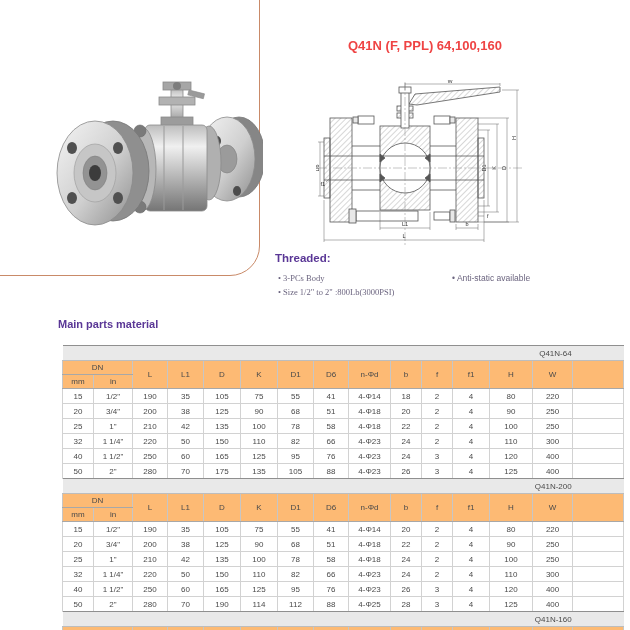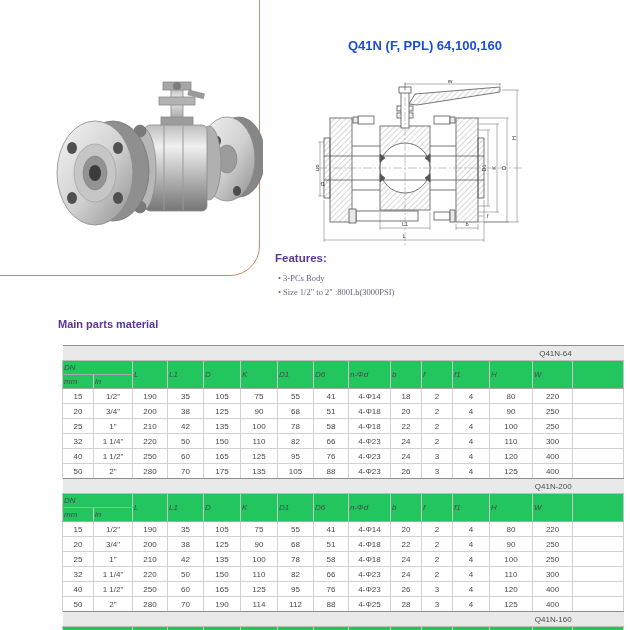--- a/index.html
+++ b/index.html
@@ -4,42 +4,42 @@
 <style>
   html,body{margin:0;padding:0;}
   body{width:630px;height:630px;position:relative;overflow:hidden;background:#fff;
        font-family:"Liberation Sans",sans-serif;}
   
   .photo-frame{position:absolute;left:-30px;top:-30px;width:288px;height:304px;
     border:1px solid #c98a68;border-radius:0 0 30px 0;background:#fff;}
   .photo-frame svg{position:absolute;left:72px;top:92px;}
   
   .drawing-title{position:absolute;left:348px;top:38px;width:270px;margin:0;
-    font-size:13px;font-weight:bold;color:#1d4ed8;}
+    font-size:13px;font-weight:bold;color:#ef4444;}
   .drawing{position:absolute;left:316px;top:80px;}
   
   .features-heading{position:absolute;left:275px;top:252px;margin:0;
     font-size:11.5px;font-weight:bold;color:#5a3796;}
   .features-col{position:absolute;top:272px;margin:0;padding:0;list-style:none;
     font-size:8.5px;color:#6b647f;line-height:13.5px;}
   .features-col.left{left:278px;width:170px;font-family:Liberation Serif, serif;}
   .features-col.right{left:452px;width:170px;}
   .features-col li::before{content:"• ";}
   
   .main-heading{position:absolute;left:58px;top:318px;margin:0;
     font-size:11px;font-weight:bold;color:#5a3796;}
   
   #tables{position:absolute;left:62px;top:345px;width:561px;}
   table.spec{border-collapse:collapse;table-layout:fixed;width:561px;
     font-size:8px;color:#4a4a4a;border-top:1px solid #8f8f8f;}
   table.spec + table.spec{margin-top:-1px;}
   tr.banner td{background:#e9e9e9;height:12px;text-align:right;
     border-bottom:1px solid #bdbdbd;font-size:8px;}
-  tr.hdr td{background:#22c55e;height:11px;
-    border:1px solid #c6c6c6;border-bottom-color:#a8a8a8;font-style:italic;}
+  tr.hdr td{background:#fdba74;height:11px;text-align:center;
+    border:1px solid #c6c6c6;border-bottom-color:#a8a8a8;}
   tr.data td{background:#fff;height:12px;text-align:center;border:1px solid #d2d2d2;}
   td.sp{background:#fff;border:none;}
   tr.banner td.sp{background:#e9e9e9;border:none;border-bottom:1px solid #bdbdbd;}
   svg text{font-family:"Liberation Sans",sans-serif;}
 </style>
 </head>
 <body>
 
 <div class="photo-frame">
   <svg width="220" height="190" viewBox="0 0 220 190">
@@ -190,26 +190,27 @@
     <text transform="rotate(-90 199.5 58)" x="199.5" y="58" text-anchor="middle">H</text>
     <text transform="rotate(-90 2.8 88)" x="2.8" y="88" text-anchor="middle">D6</text>
     <text x="9" y="106" text-anchor="end">f1</text>
     <text x="89" y="146" text-anchor="middle">L1</text>
     <text x="88" y="158" text-anchor="middle">L</text>
     <text x="151" y="146" text-anchor="middle">b</text>
     <text x="171" y="138">f</text>
   </g>
 </svg>
 
-<h3 class="features-heading">Features:</h3>
+<h3 class="features-heading">Threaded:</h3>
 <ul class="features-col left" id="features-left">
     <li>3-PCs Body</li>
     <li>Size 1/2" to 2" :800Lb(3000PSI)</li>
   </ul>
 <ul class="features-col right" id="features-right">
+    <li>Anti-static available</li>
   </ul>
 
 <h3 class="main-heading">Main parts material</h3>
 <div id="tables">
     <table class="spec">
       <colgroup>
         <col style="width:31px">
         <col style="width:39px">
         <col style="width:35px">
         <col style="width:36px">

